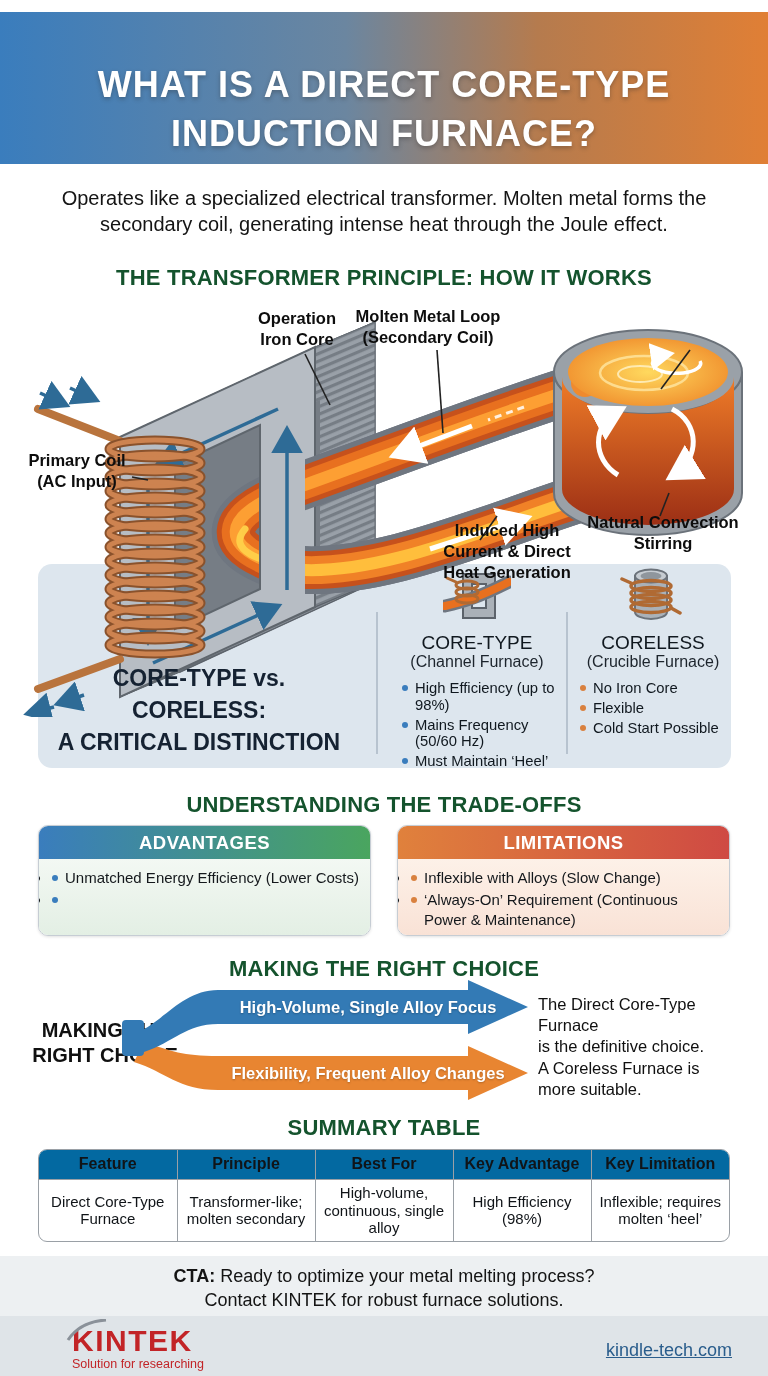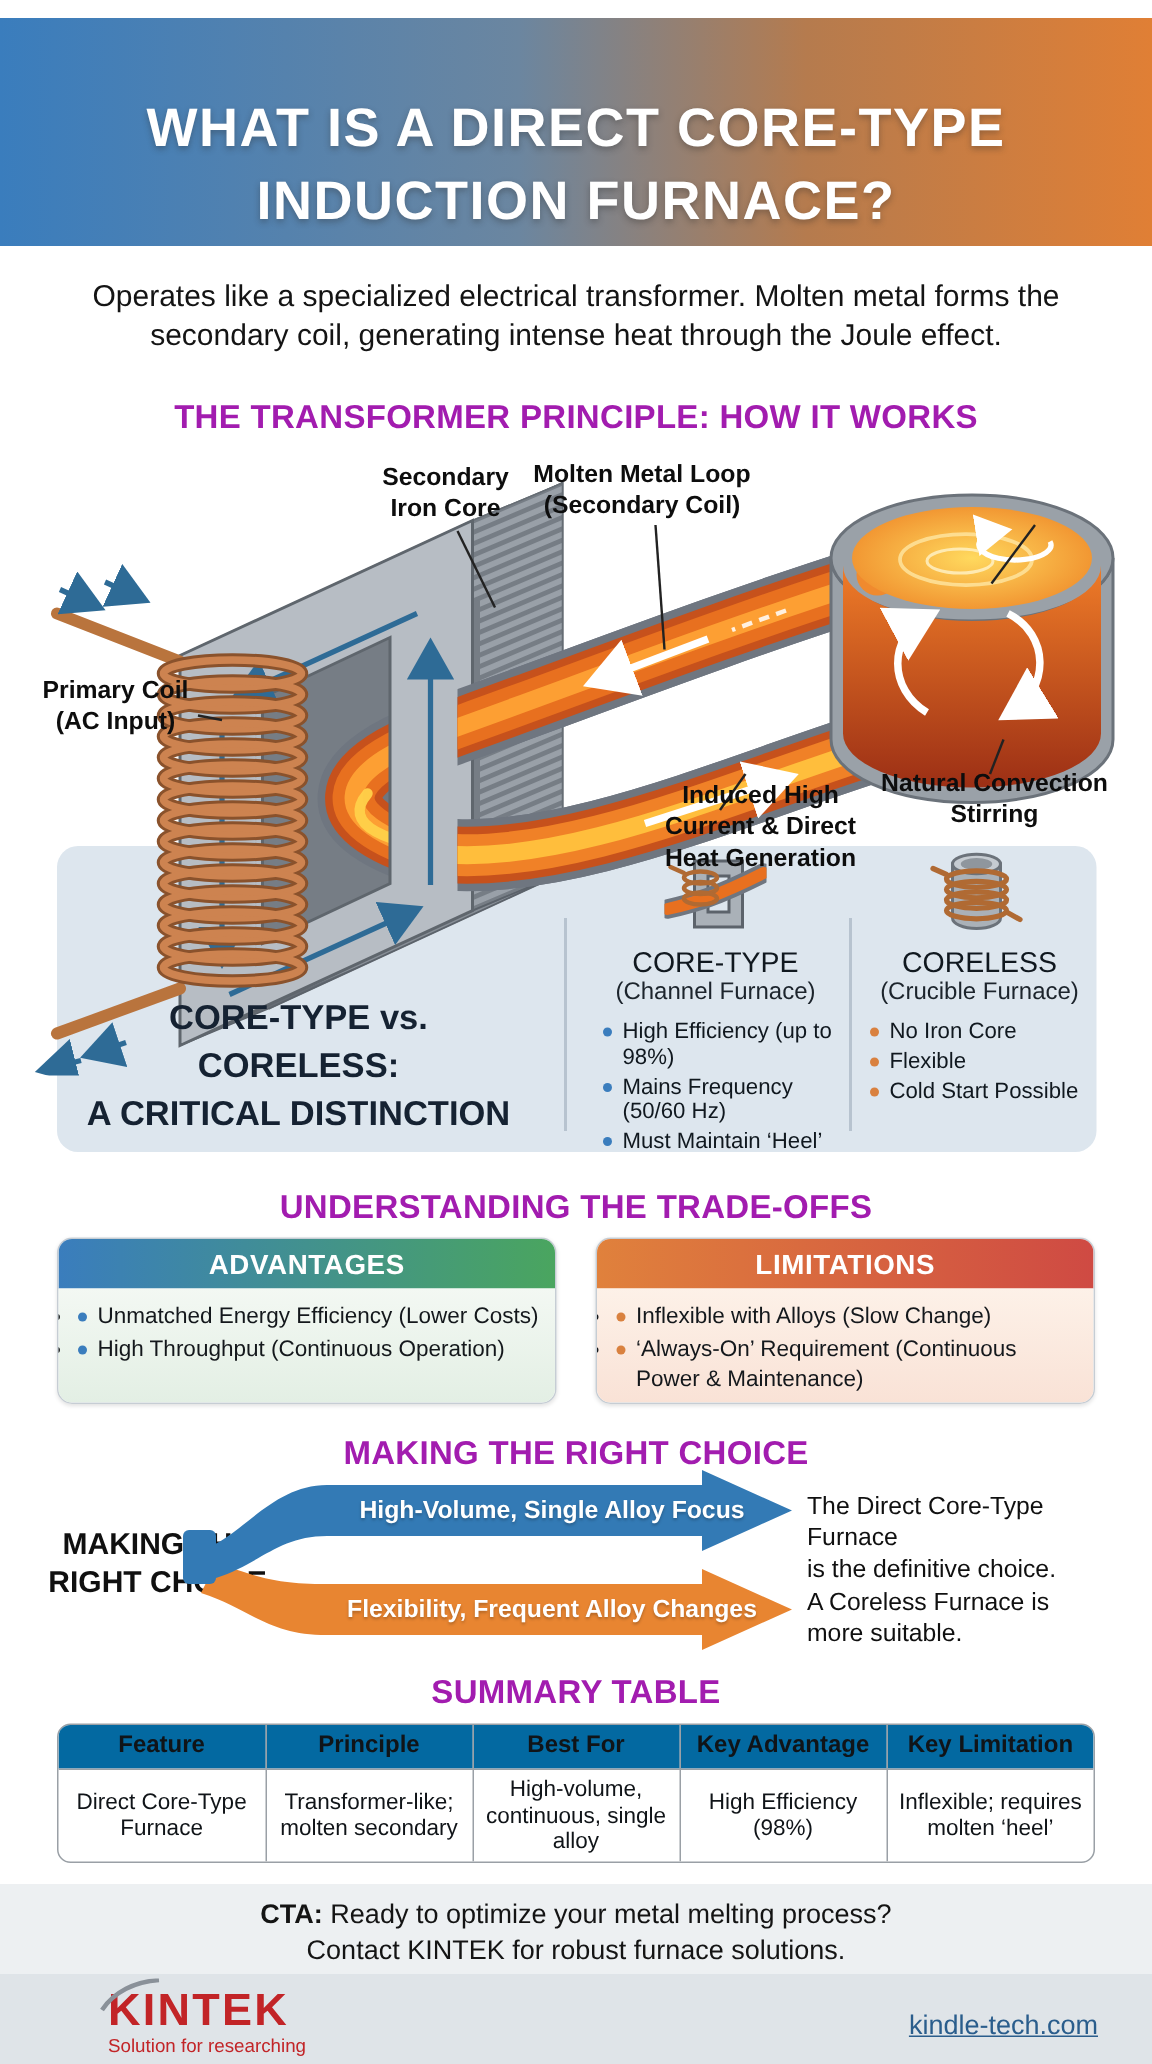--- a/index.html
+++ b/index.html
@@ -19,21 +19,21 @@
   }
   #header .title {
     left:0; top:48px; width:768px; text-align:center;
     color:#fff; font-weight:bold; font-size:36px; line-height:49px; letter-spacing:1px;
     text-shadow:0 2px 4px rgba(40,40,40,.35);
   }
 
   
   #intro { left:34px; top:173px; width:700px; font-size:20px; line-height:26px; color:#141414; }
 
-  .section-title { width:768px; left:0; text-align:center; font-weight:bold; color:#a21caf; font-size:22px; letter-spacing:.2px; }
+  .section-title { width:768px; left:0; text-align:center; font-weight:bold; color:#14532d; font-size:22px; letter-spacing:.2px; }
 
   
   .dlabel { text-align:center; font-weight:bold; font-size:16.5px; line-height:21px; color:#0d0d0d; z-index:4; }
 
   
   #panel {
     left:38px; top:552px; width:693px; height:204px;
     background:#dde6ee; border-radius:14px; z-index:1;
   }
   .vdiv { width:2px; background:#b7c3cf; z-index:2; }
@@ -240,21 +240,21 @@
       <line x1="305" y1="57" x2="330" y2="108"></line>
       <line x1="437" y1="53" x2="443" y2="136"></line>
       <line x1="690" y1="53" x2="661" y2="92"></line>
       <line x1="132" y1="180" x2="148" y2="183"></line>
       <line x1="497" y1="219" x2="480" y2="243"></line>
       <line x1="660" y1="219" x2="669" y2="196"></line>
     </g>
   </svg>
 
   <div class="dlabel abs" style="left:237px; top:296px; width:120px;">
-    <span>Secondary</span><br>
+    <span>Operation</span><br>
     <span>Iron Core</span>
   </div>
   <div class="dlabel abs" style="left:343px; top:294px; width:170px;">
     <span>Molten Metal Loop</span><br>
     <span>(Secondary Coil)</span>
   </div>
   <div class="dlabel abs" style="left:24px; top:438px; width:106px;">
     <span>Primary Coil</span><br>
     <span>(AC Input)</span>
   </div>
@@ -312,21 +312,21 @@
     <li><span class="dot dot-orange"></span><span>Flexible</span></li>
     <li><span class="dot dot-orange"></span><span>Cold Start Possible</span></li>
   </ul>
 
   <div class="section-title abs" style="top:780px;">UNDERSTANDING THE TRADE-OFFS</div>
 
   <div class="card abs" style="left:38px; top:813px; width:333px;">
     <div id="adv-head" class="card-head">ADVANTAGES</div>
     <ul id="adv-body" class="card-body">
       <li><span class="dot dot-blue"></span><span>Unmatched Energy Efficiency (Lower Costs)</span></li>
-      <li><span class="dot dot-blue"></span><span>High Throughput (Continuous Operation)</span></li>
+      <li><span class="dot dot-blue"></span></li>
     </ul>
   </div>
 
   <div class="card abs" style="left:397px; top:813px; width:333px;">
     <div id="lim-head" class="card-head">LIMITATIONS</div>
     <ul id="lim-body" class="card-body">
       <li><span class="dot dot-orange"></span><span>Inflexible with Alloys (Slow Change)</span></li>
       <li><span class="dot dot-orange"></span><span>‘Always-On’ Requirement (Continuous Power &amp; Maintenance)</span></li>
     </ul>
   </div>

